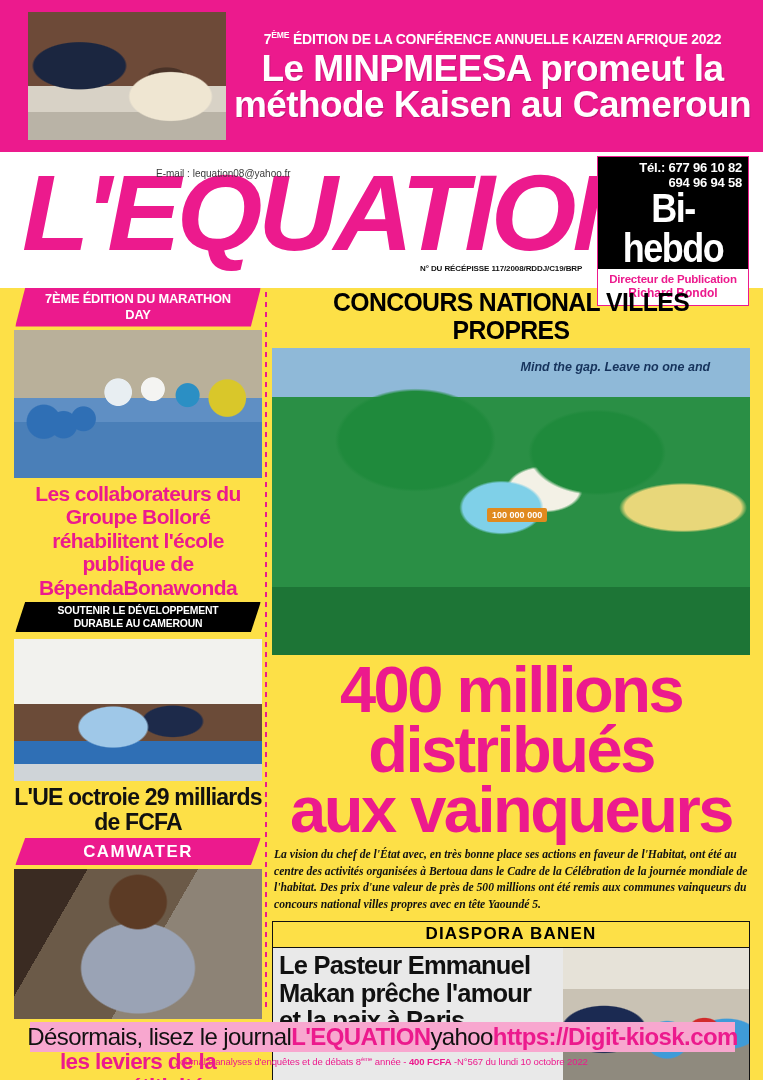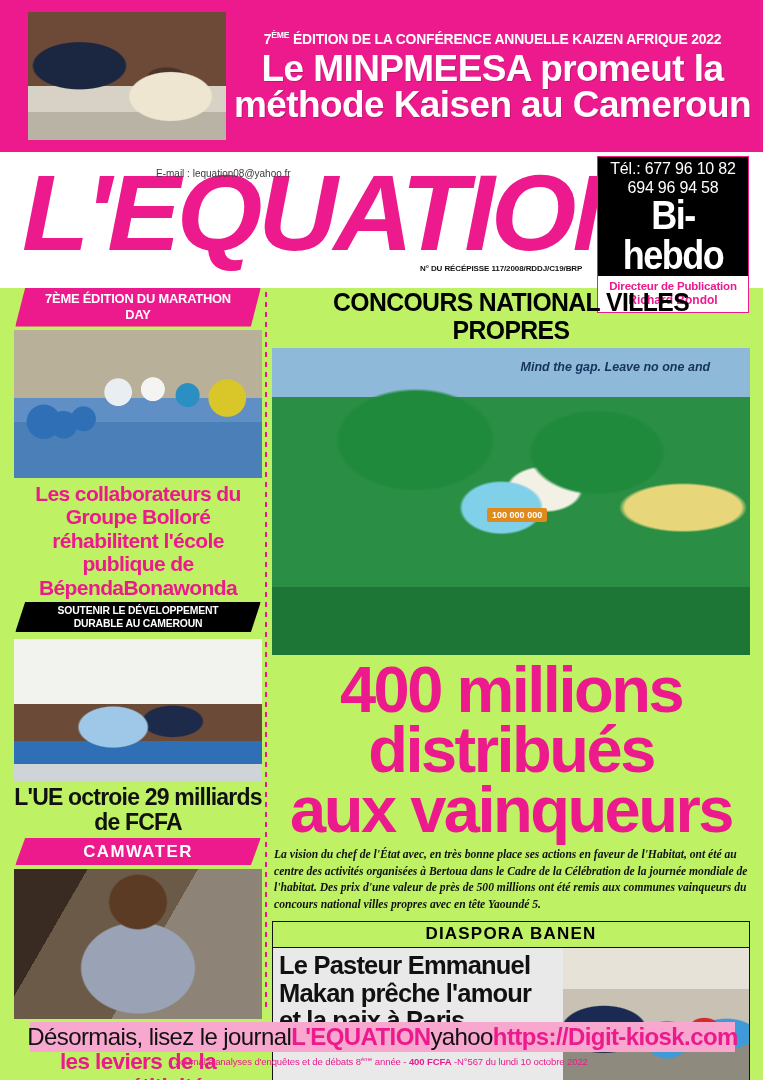--- a/index.html
+++ b/index.html
@@ -2,21 +2,21 @@
 <html><head>
 <meta charset="utf-8">
 <style>
   * { box-sizing: border-box; margin: 0; padding: 0; }
   html, body {
     width: 763px; height: 1080px;
     background: #ffffff;
     font-family: "Liberation Sans", sans-serif;
     overflow: hidden;
   }
-  .page { position: relative; width: 763px; height: 1080px; background:#bef264; }
+  .page { position: relative; width: 763px; height: 1080px; background:#fde047; }
 
   
   .top-banner {
     position: absolute; left: 0; top: 0; width: 763px; height: 152px;
     background: #EC1A8D;
     display: flex; align-items: stretch;
   }
   .top-banner-photo {
     width: 198px; margin: 12px 0 12px 28px; flex: 0 0 198px;
     position: relative; overflow: hidden; background: #5a3b2e;
@@ -64,21 +64,21 @@
     font-size: 8px; color: #111; font-weight: bold; letter-spacing: -0.1px;
   }
   .infobox {
     position: absolute; right: 14px; top: 4px; width: 152px;
     border: 1.5px solid #EC1A8D; background: #fff;
   }
   .infobox-black {
     background: #000; color: #fff; padding: 3px 6px 0 6px;
   }
   .tel-line {
-    text-align: center; font-size: 16px; font-weight: normal; line-height: 1.18;
+    text-align: right; font-size: 13px; font-weight: bold; line-height: 1.18;
     letter-spacing: -0.2px;
   }
   .bihebdo {
     text-align: center; font-size: 36px; font-weight: bold; line-height: 1.0;
     letter-spacing: -1.5px; padding: 2px 0 4px 0;
     transform: scaleY(1.12); transform-origin: center;
     font-family: "Liberation Sans Narrow","Liberation Sans", sans-serif;
   }
   .infobox-pink {
     color: #EC1A8D; background:#fff; text-align: center; padding: 3px 2px 4px 2px;

